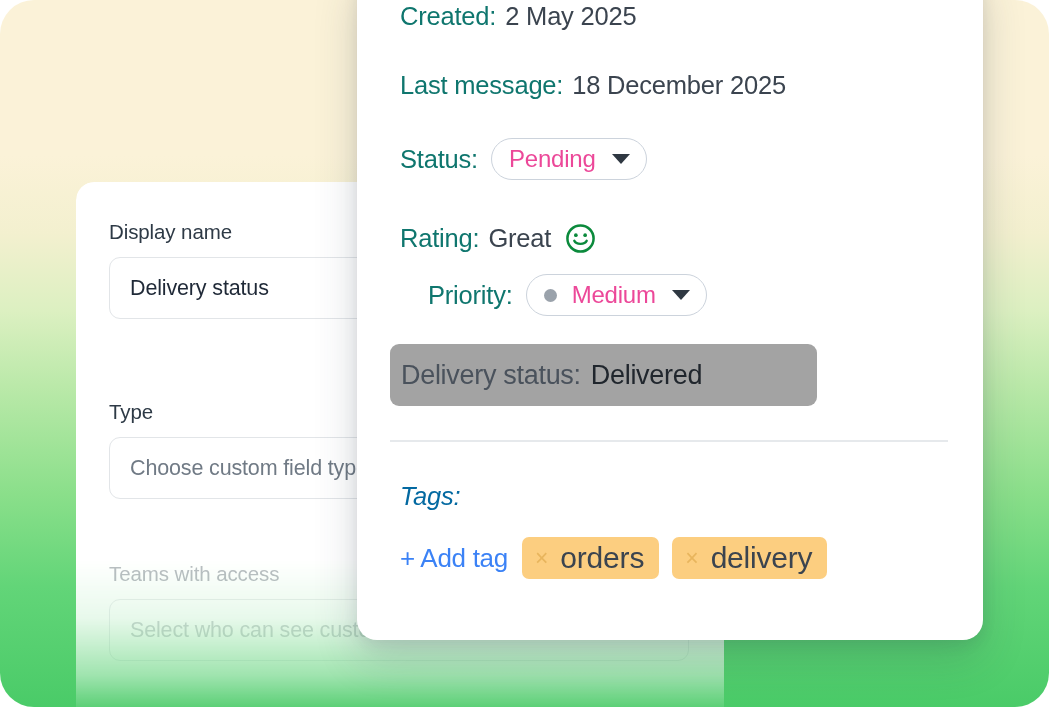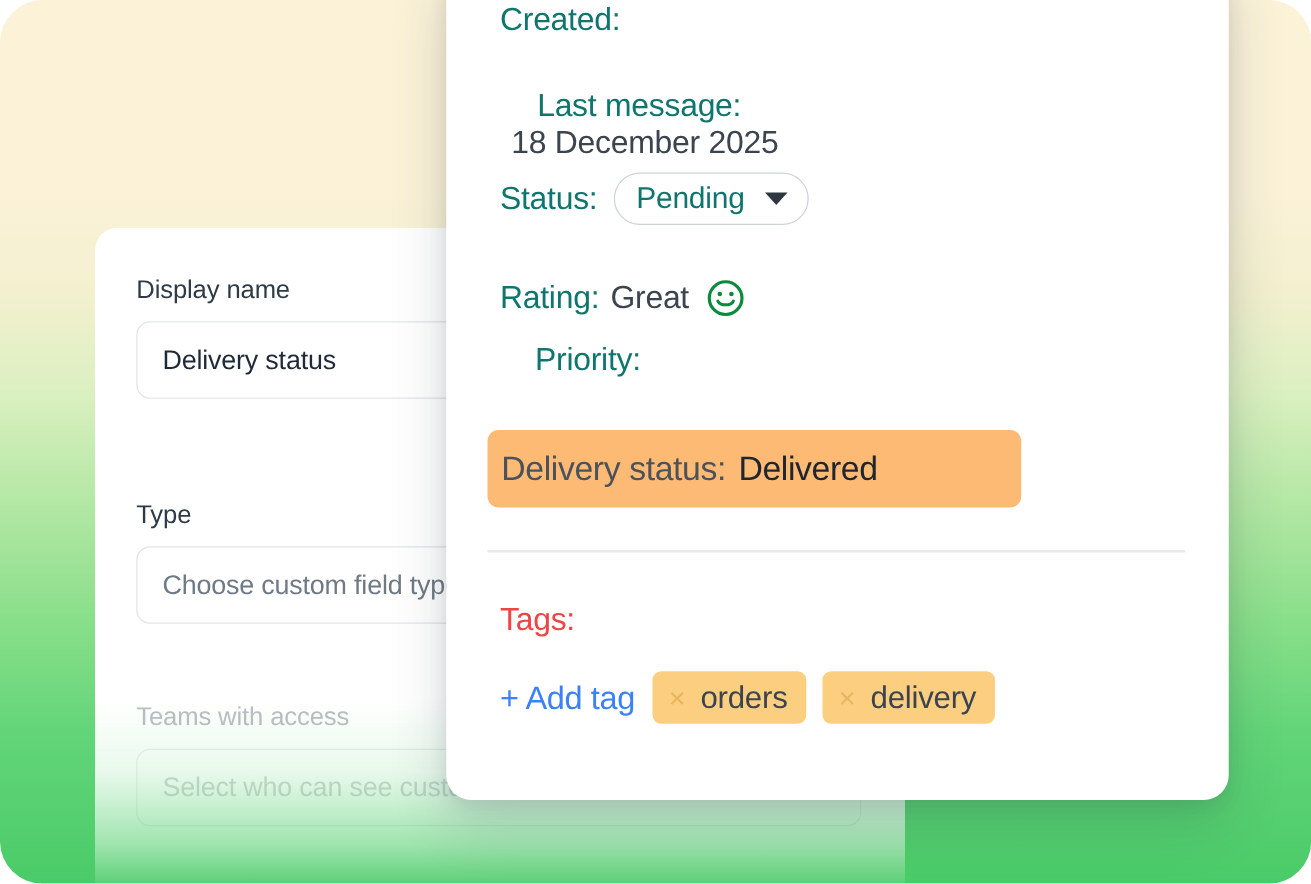--- a/index.html
+++ b/index.html
@@ -135,21 +135,21 @@
 
   .info-row {
     display: flex;
     align-items: center;
     font-size: 25.5px;
     color: #3b444f;
     letter-spacing: -0.2px;
     white-space: nowrap;
   }
   .r-created   { position: absolute; left: 43px; top: 28px; }
-  .r-lastmsg   { position: absolute; left: 43px; top: 97px; flex-direction: column; }
+  .r-lastmsg   { position: absolute; left: 43px; top: 97px; }
   .r-status    { position: absolute; left: 43px; top: 164px; }
   .r-rating    { position: absolute; left: 43px; top: 233px; margin-top: 16px; }
   .r-priority  { position: absolute; left: 43px; top: 300px; margin-left: 28px; }
 
   .lbl { color: #0f766e; }
   .val { color: #3b444f; margin-left: 9px; }
 
   
   .pill {
     display: inline-flex;
@@ -157,21 +157,21 @@
     border: 1.6px solid #ccd3dc;
     border-radius: 999px;
     height: 42px;
     padding: 0 16px 0 17px;
     margin-left: 13px;
     box-sizing: border-box;
     background: #ffffff;
   }
   .pill-text {
     font-size: 24px;
-    color: #0f766e;
+    color: #ec4899;
     letter-spacing: -0.2px;
   }
   .pill-dot {
     width: 13px;
     height: 13px;
     border-radius: 50%;
     background: #9aa2ab;
     margin-right: 15px;
     flex: none;
   }
@@ -194,21 +194,21 @@
     display: block;
   }
 
   
   .highlight-row {
     position: absolute;
     left: 33px;
     top: 370px;
     width: 427px;
     height: 62px;
-    background: #fdba74;
+    background: #a3a3a3;
     border-radius: 9px;
     display: flex;
     align-items: center;
     padding: 0 11px;
     box-sizing: border-box;
   }
   .hl-label {
     font-size: 27px;
     color: #4a525c;
     letter-spacing: -0.3px;
@@ -227,22 +227,23 @@
     width: 558px;
     height: 1.5px;
     background: #e6e9ec;
   }
 
   .tags-label {
     position: absolute;
     left: 43px;
     top: 508px;
     font-size: 25.5px;
-    color: #ef4444;
+    color: #0369a1;
     letter-spacing: -0.2px;
+    font-style: italic;
   }
 
   .tags-row {
     position: absolute;
     left: 43px;
     top: 563px;
     display: flex;
     align-items: center;
   }
 
@@ -266,21 +267,21 @@
     box-sizing: border-box;
   }
   .tag-x {
     font-size: 23px;
     color: #e8b55d;
     margin-right: 12px;
     line-height: 1;
     cursor: pointer;
   }
   .tag-name {
-    font-size: 25px;
+    font-size: 30px;
     color: #3b444f;
     letter-spacing: -0.2px;
   }
 </style>
 </head>
 <body>
 
 <div id="stage">
 
   <div class="bg-gradient"></div>
@@ -314,20 +315,21 @@
         </div>
       </div>
 
     </div>
   </div>
 
   <div class="popup-card">
 
     <div class="info-row r-created">
       <span class="lbl">Created:</span>
+      <span class="val">2 May 2025</span>
     </div>
 
     <div class="info-row r-lastmsg">
       <span class="lbl">Last message:</span>
       <span class="val">18 December 2025</span>
     </div>
 
     <div class="info-row r-status">
       <span class="lbl">Status:</span>
       <span class="pill">
@@ -342,20 +344,25 @@
       <svg class="smiley" viewBox="0 0 32 32">
         <circle cx="16" cy="16" r="13.5" fill="none" stroke="#0B8A3C" stroke-width="2.6"></circle>
         <circle cx="11.2" cy="12.6" r="1.9" fill="#0B8A3C"></circle>
         <circle cx="20.8" cy="12.6" r="1.9" fill="#0B8A3C"></circle>
         <path d="M9.6 18.4 C11.6 22.6, 20.4 22.6, 22.4 18.4" fill="none" stroke="#0B8A3C" stroke-width="2.5" stroke-linecap="round"></path>
       </svg>
     </div>
 
     <div class="info-row r-priority">
       <span class="lbl">Priority:</span>
+      <span class="pill">
+        <span class="pill-dot"></span>
+        <span class="pill-text">Medium</span>
+        <span class="tri"></span>
+      </span>
     </div>
 
     <div class="highlight-row">
       <span class="hl-label">Delivery status:</span>
       <span class="hl-value">Delivered</span>
     </div>
 
     <div class="divider"></div>
 
     <div class="tags-label">Tags:</div>

